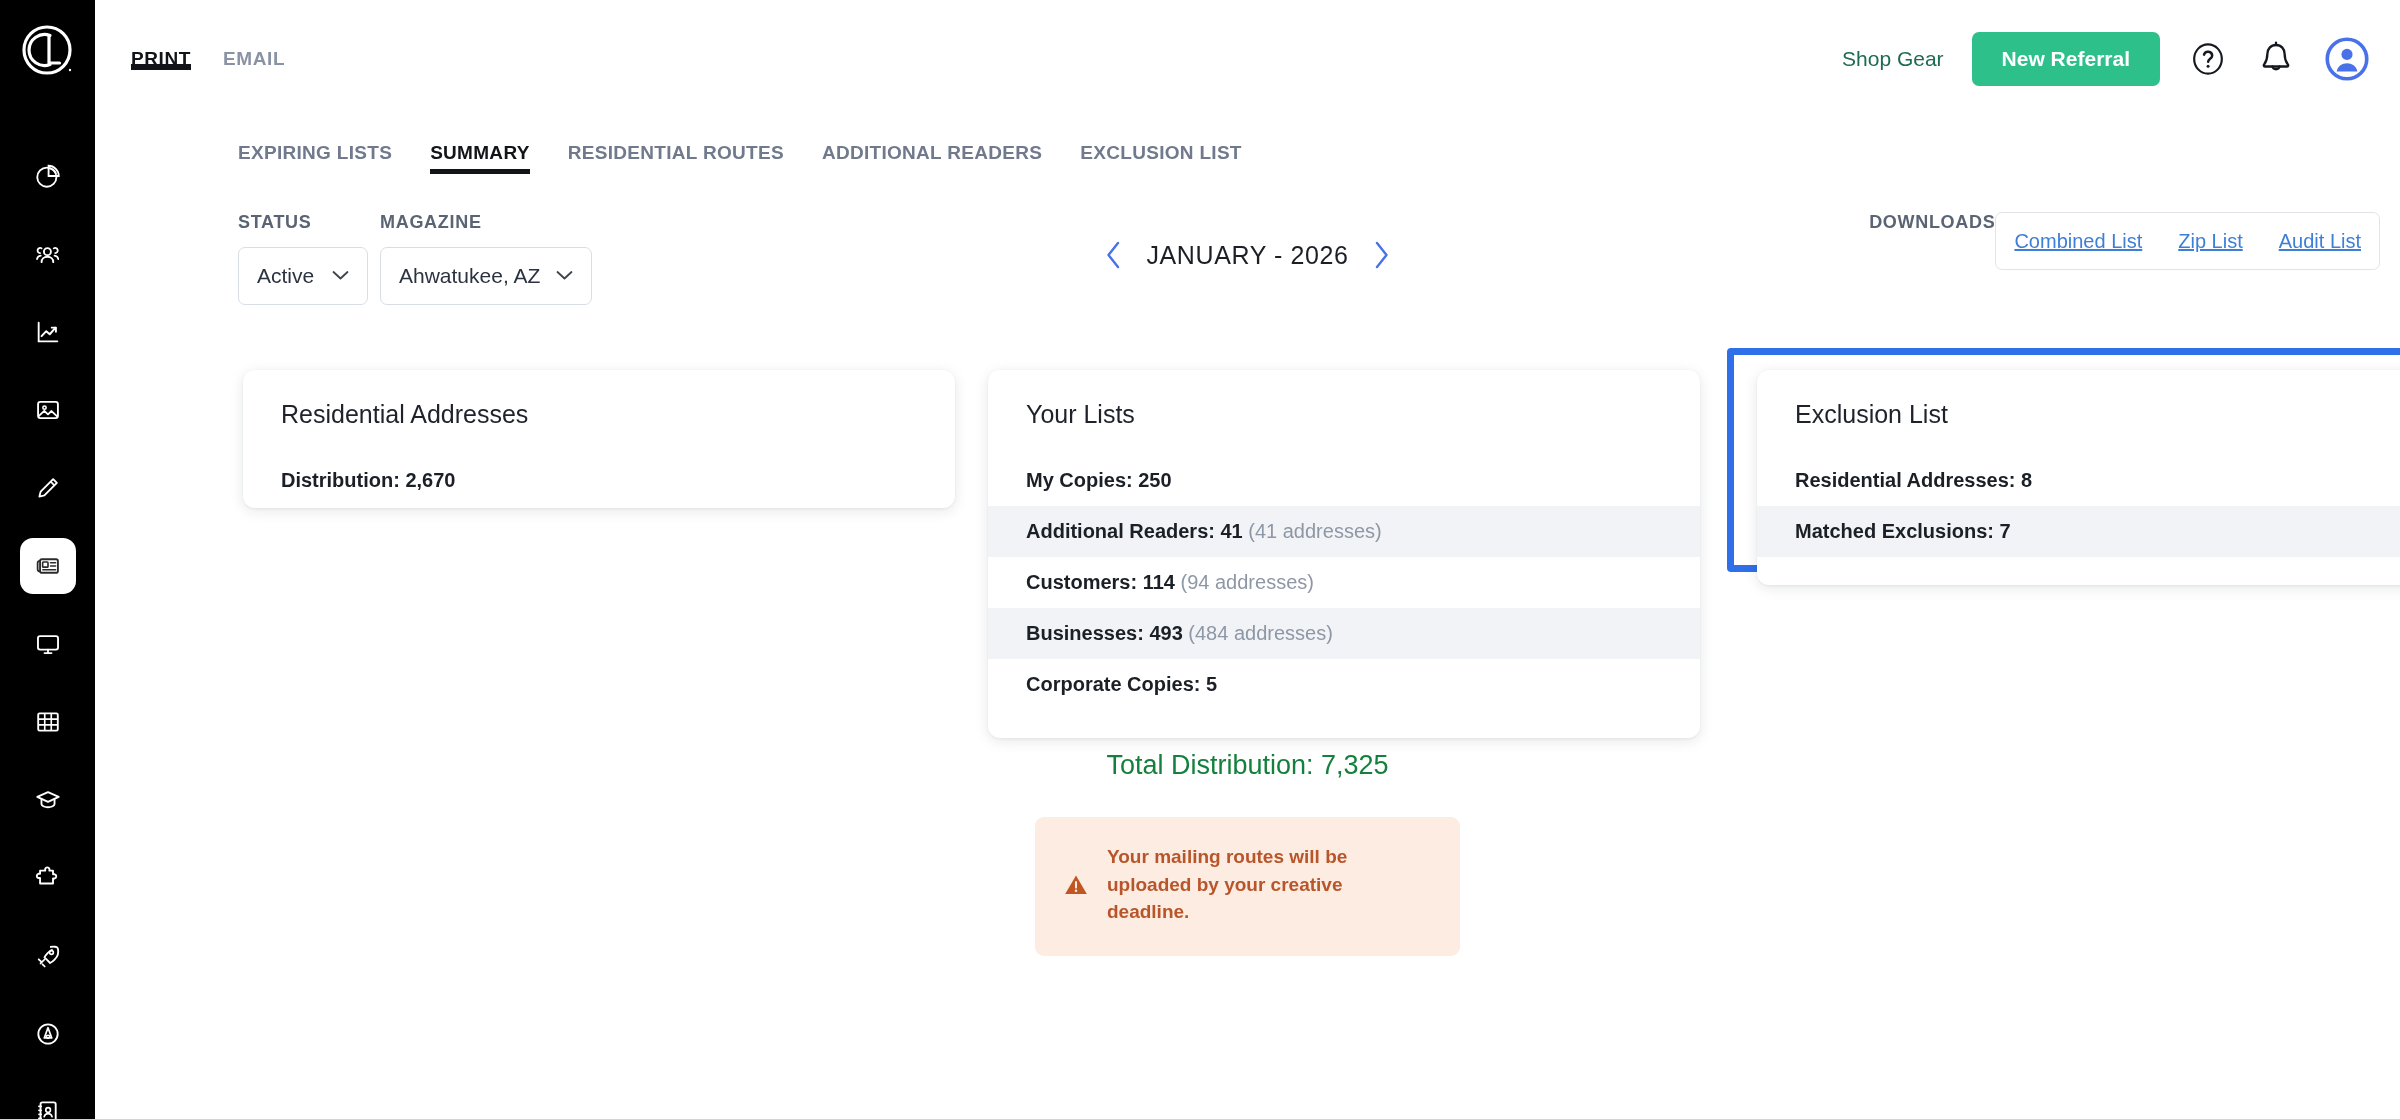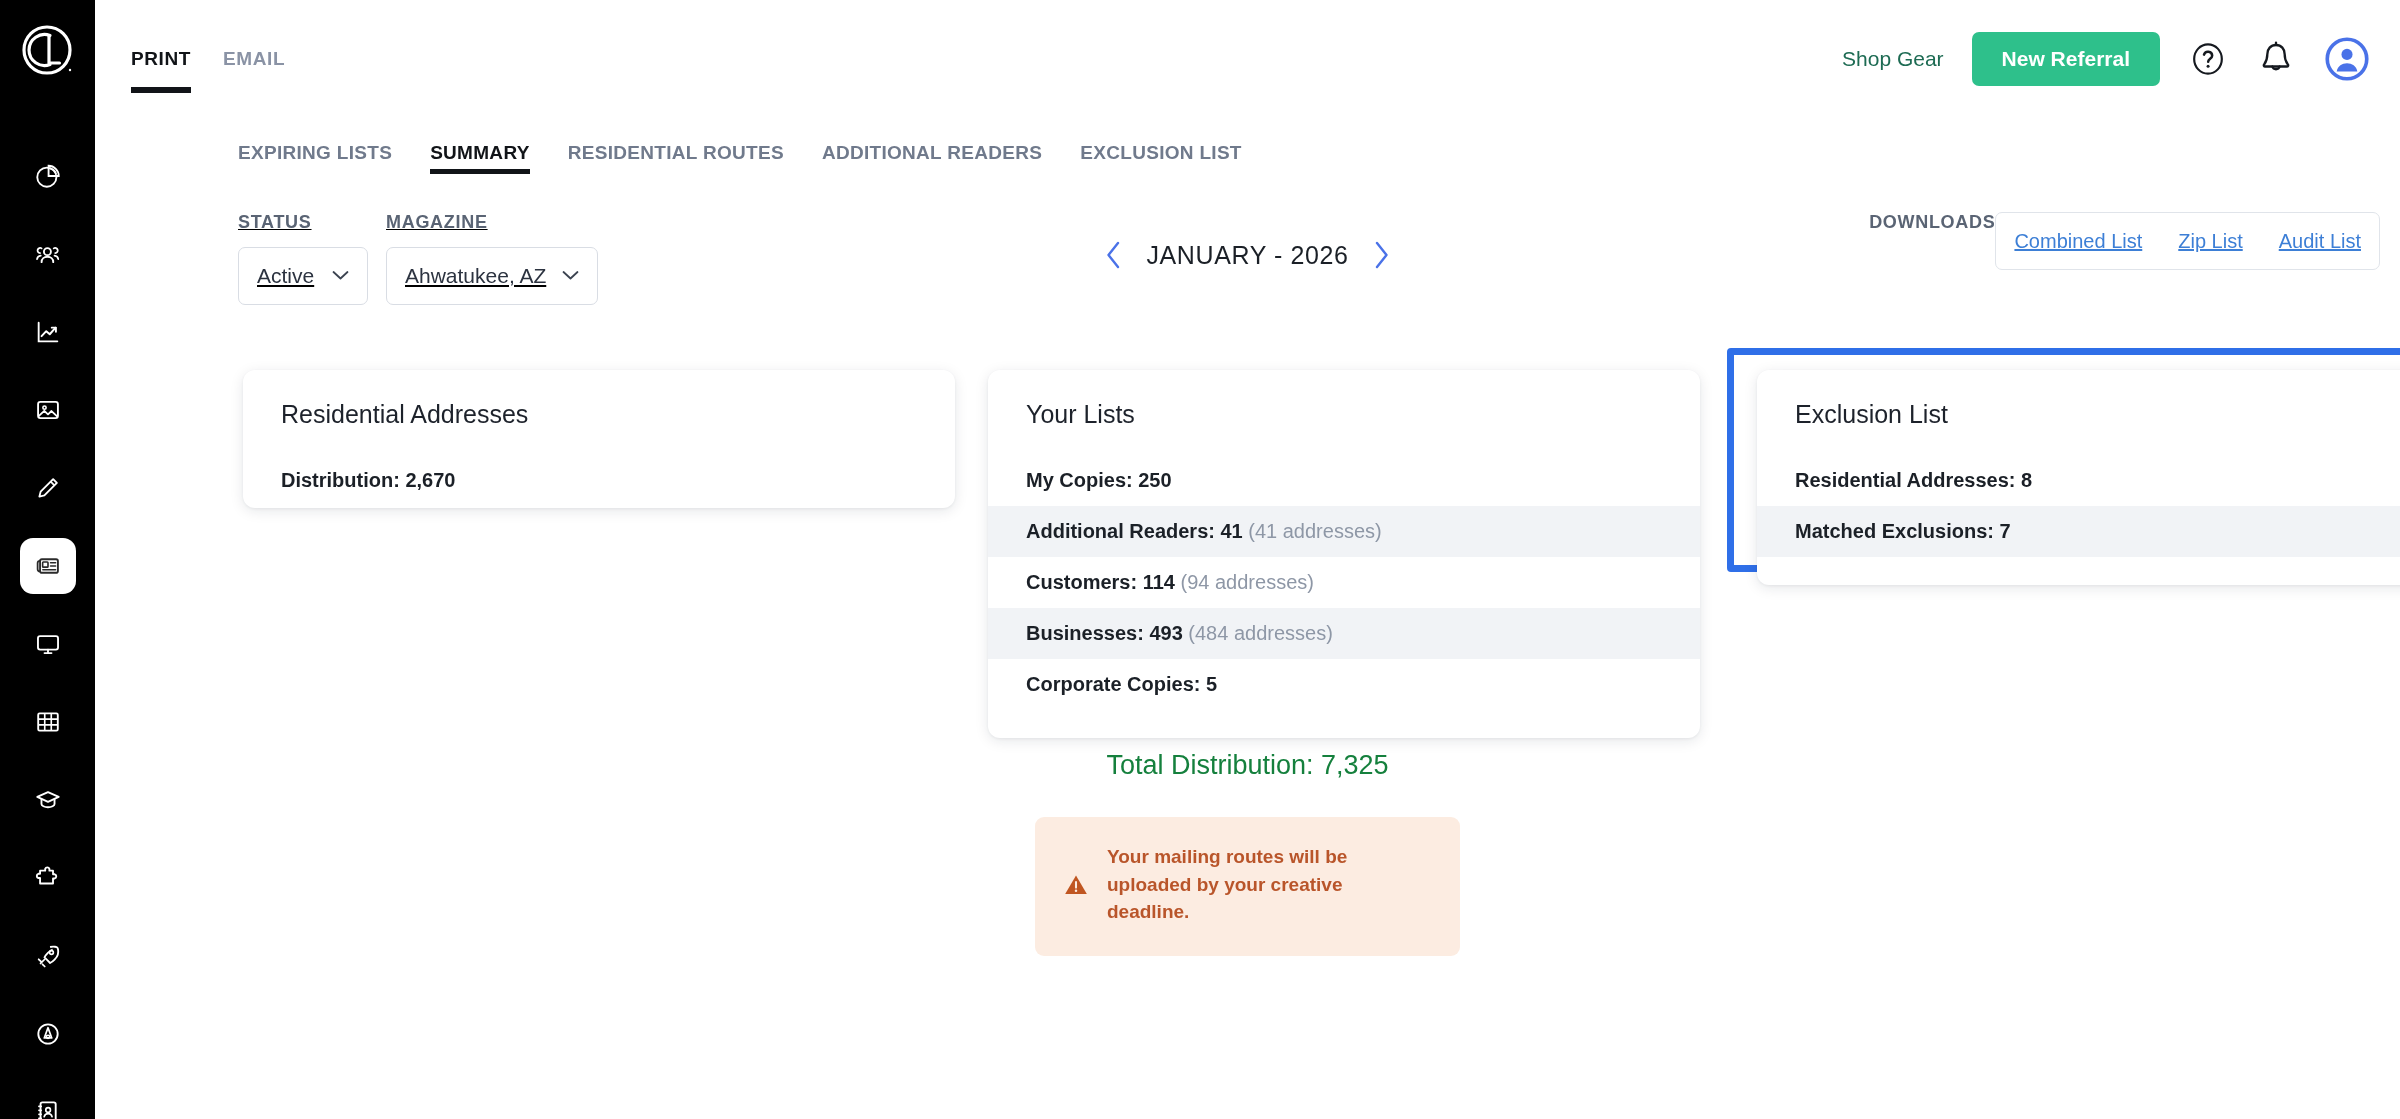--- a/index.html
+++ b/index.html
@@ -70,21 +70,21 @@
     display: flex;
     gap: 32px;
     margin-left: 36px;
     margin-top: 48px;
   }
   .toptab {
     font-size: 19px;
     font-weight: 700;
     letter-spacing: 0.6px;
     color: #8a93a5;
-    padding-bottom: 23px;
+    padding-bottom: 0;
     cursor: pointer;
     position: relative;
   }
   .toptab.active { color: #111418; }
   .toptab.active::after {
     content: "";
     position: absolute;
     left: 0; right: 0; bottom: 0;
     height: 6px;
     background: #111418;
@@ -149,22 +149,21 @@
   .filter-row {
     position: relative;
     margin-top: 38px;
     height: 110px;
   }
   .filters {
     position: absolute;
     left: 143px;
     top: 0;
     display: flex;
-    gap: 18px;
-    text-decoration: underline;
+    gap: 12px;
   }
   .filter-group { display: flex; flex-direction: column; }
   .filter-label {
     font-size: 18px;
     font-weight: 700;
     letter-spacing: 0.7px;
     color: #5a6474;
     margin-bottom: 14px;
   }
   .select-box {

